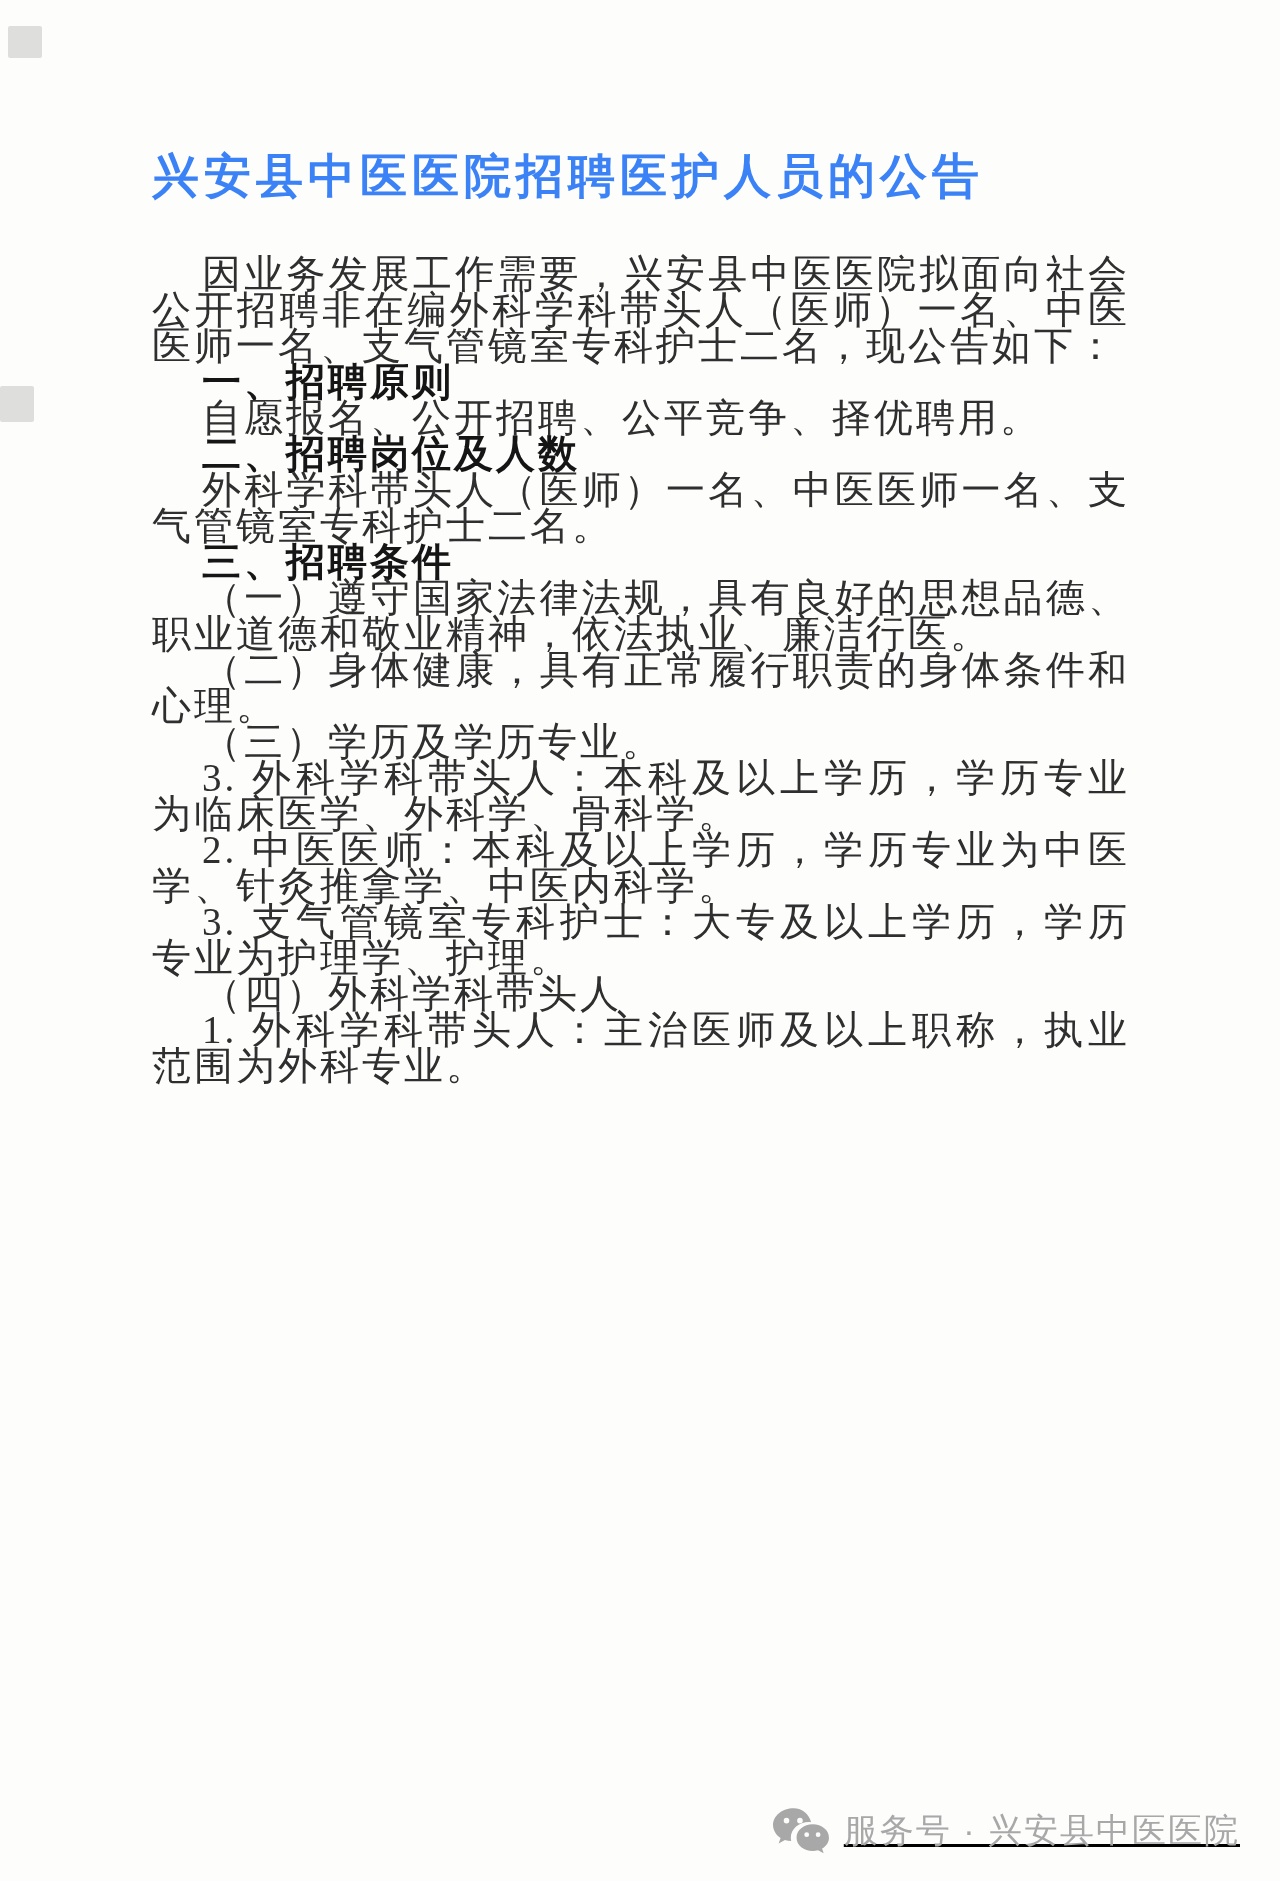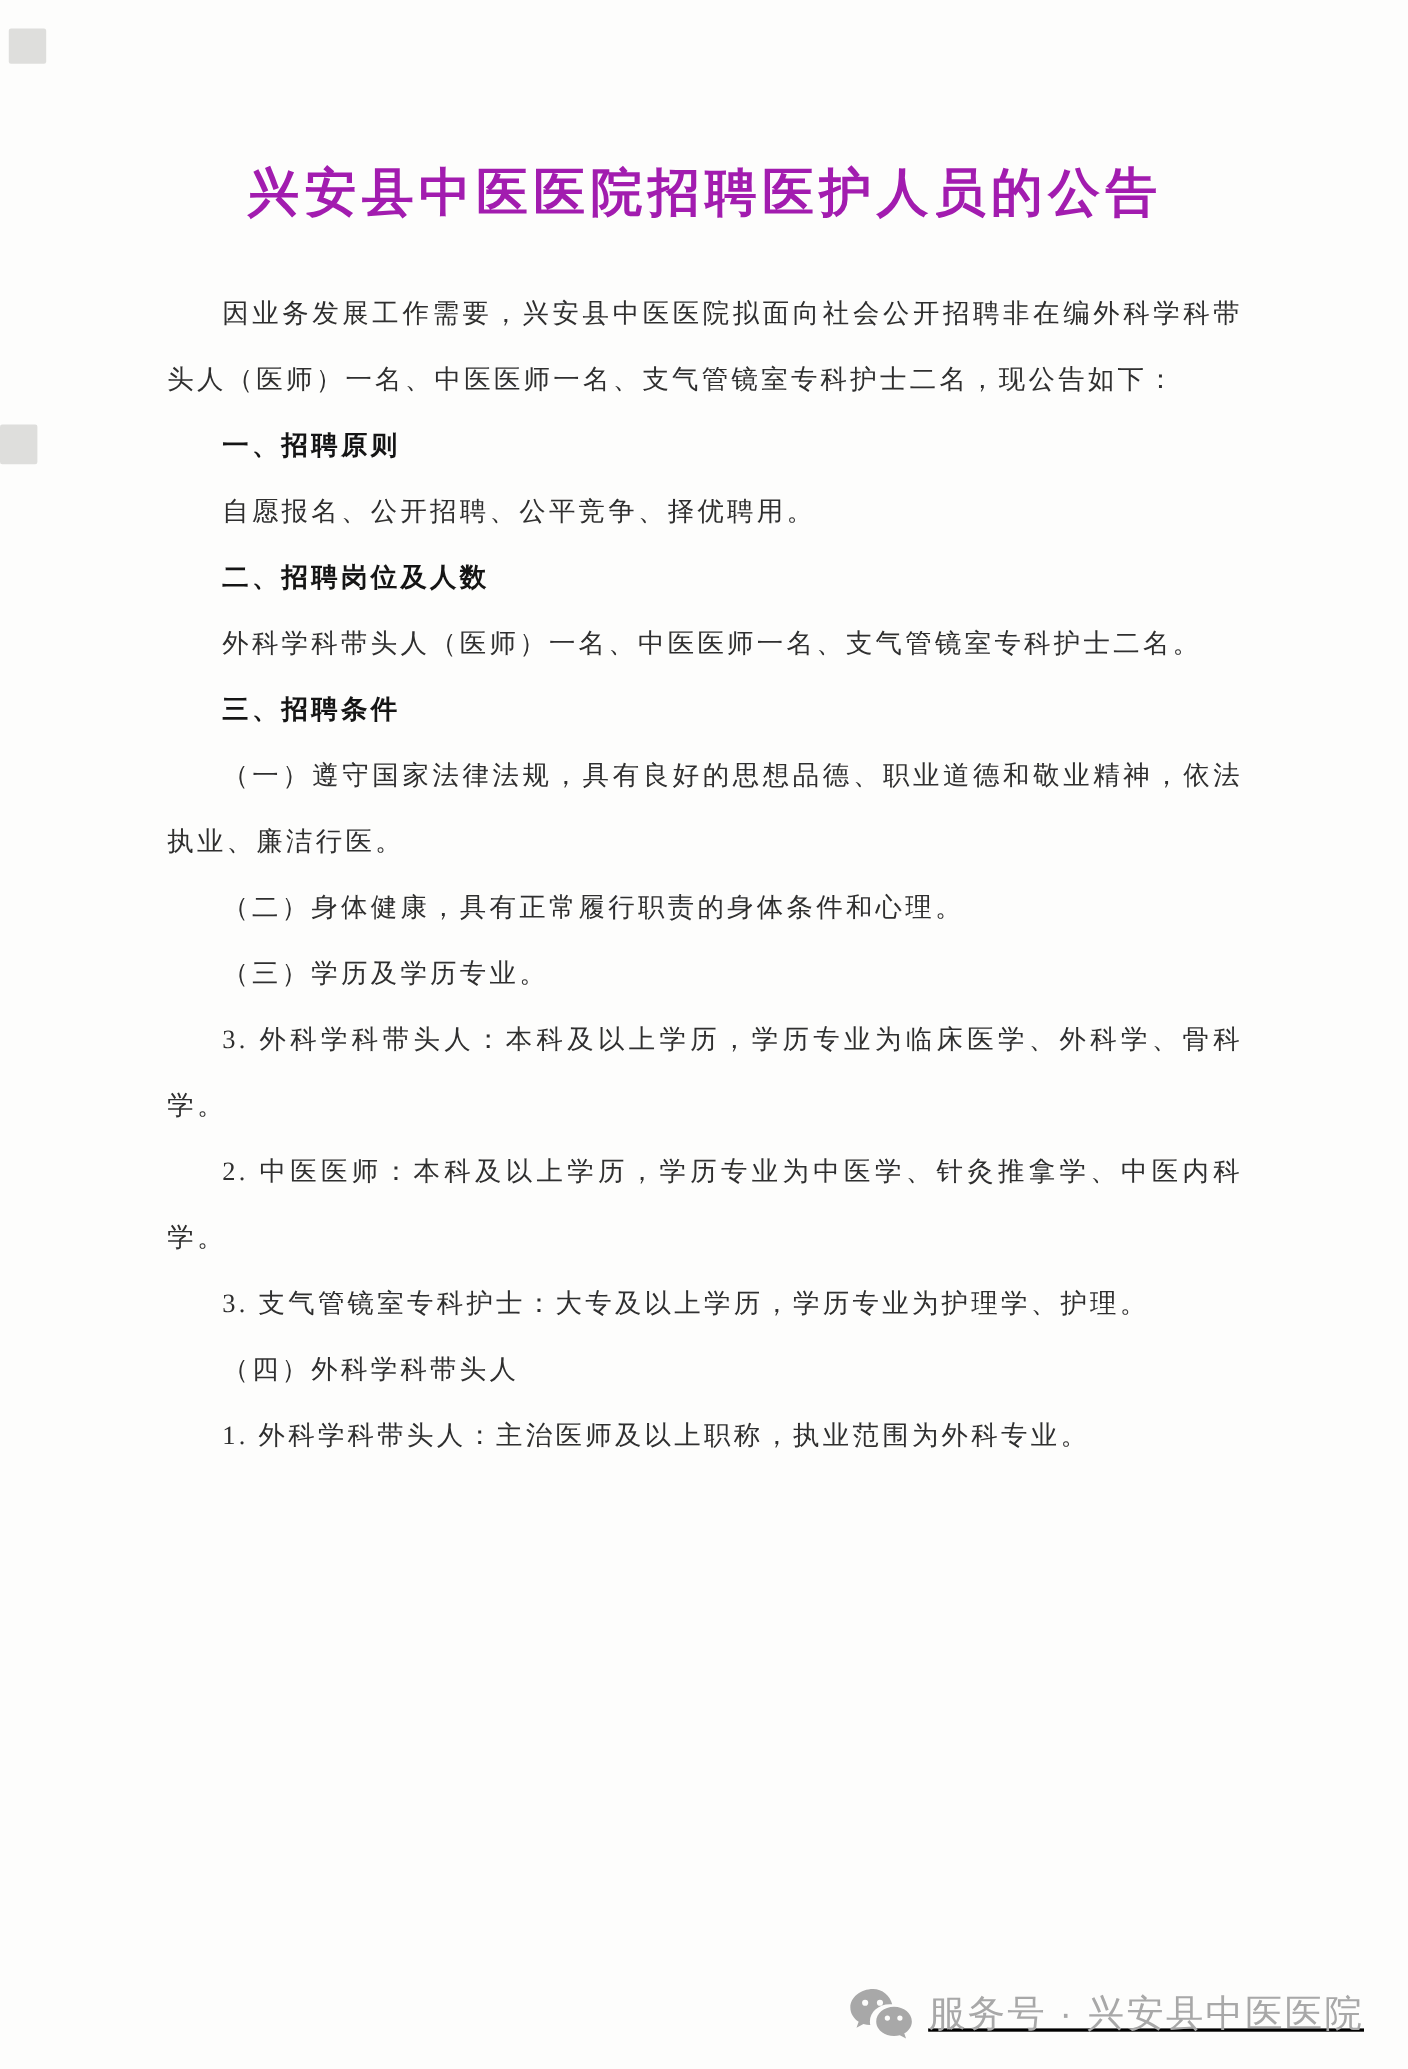--- a/index.html
+++ b/index.html
@@ -15,29 +15,28 @@
     position: absolute;
     inset: 0;
     padding: 148px 150px 0 152px;
     box-sizing: border-box;
   }
   .doc-title {
     font-family: "Liberation Serif", serif;
     font-weight: 700;
     font-size: 47px;
     letter-spacing: 5px;
-    color: #a21caf;
-    text-align: center;
+    color: #3b82f6;
     margin: 0 0 52px 0;
     line-height: 1.2;
   }
   .doc-body p {
     margin: 0;
-    font-size: 24px;
-    line-height: 60px;
+    font-size: 39px;
+    line-height: 36px;
     letter-spacing: 3px;
     color: #2f2f2f;
     text-indent: 50px;
     text-align: justify;
   }
   .doc-body p.heading {
     font-family: Liberation Sans, sans-serif;
     font-weight: 700;
     color: #151515;
   }

